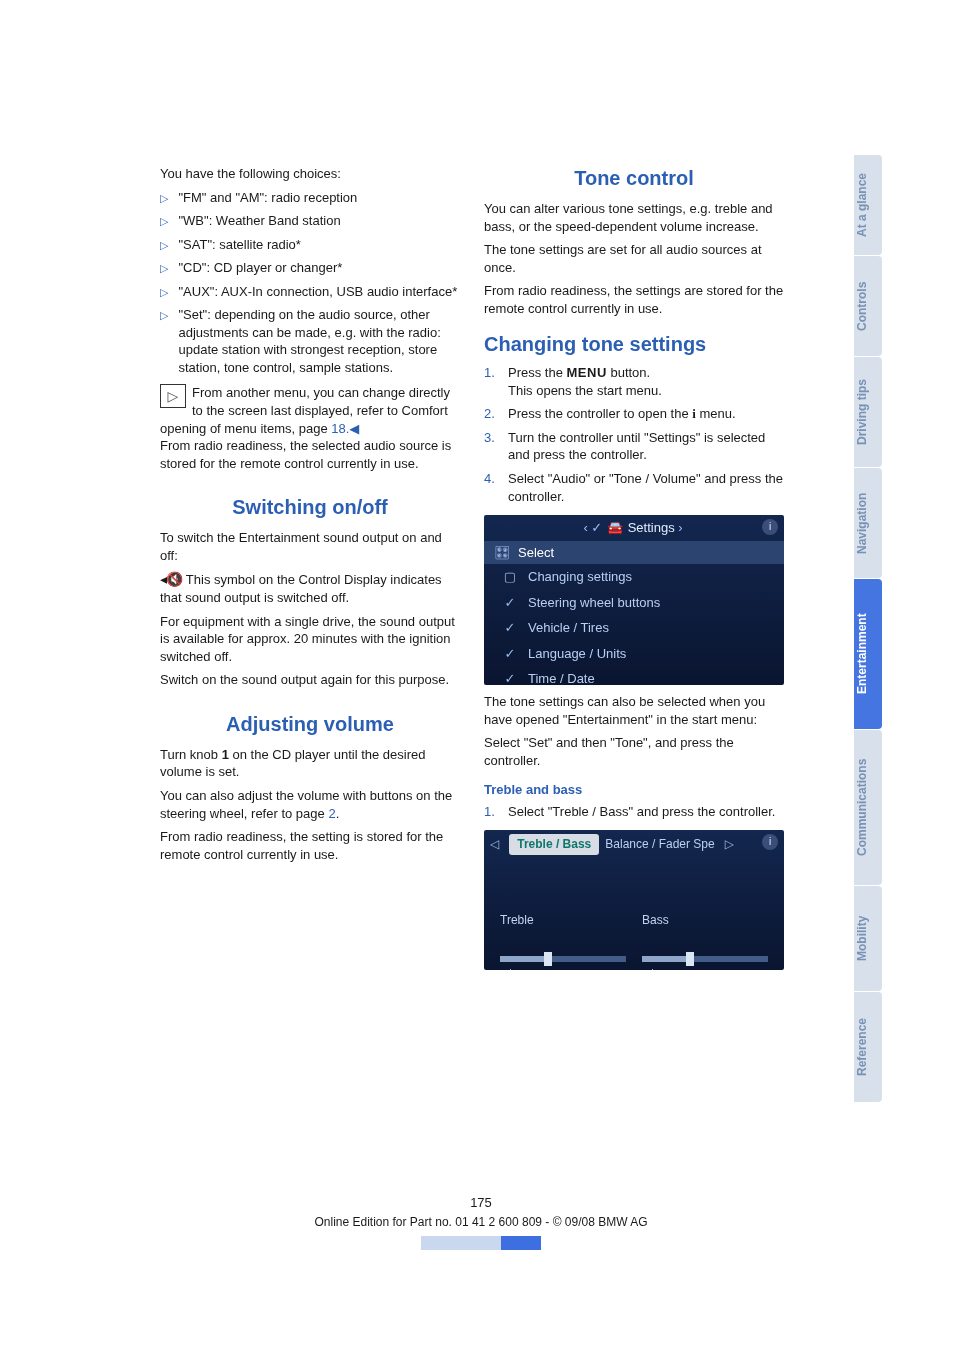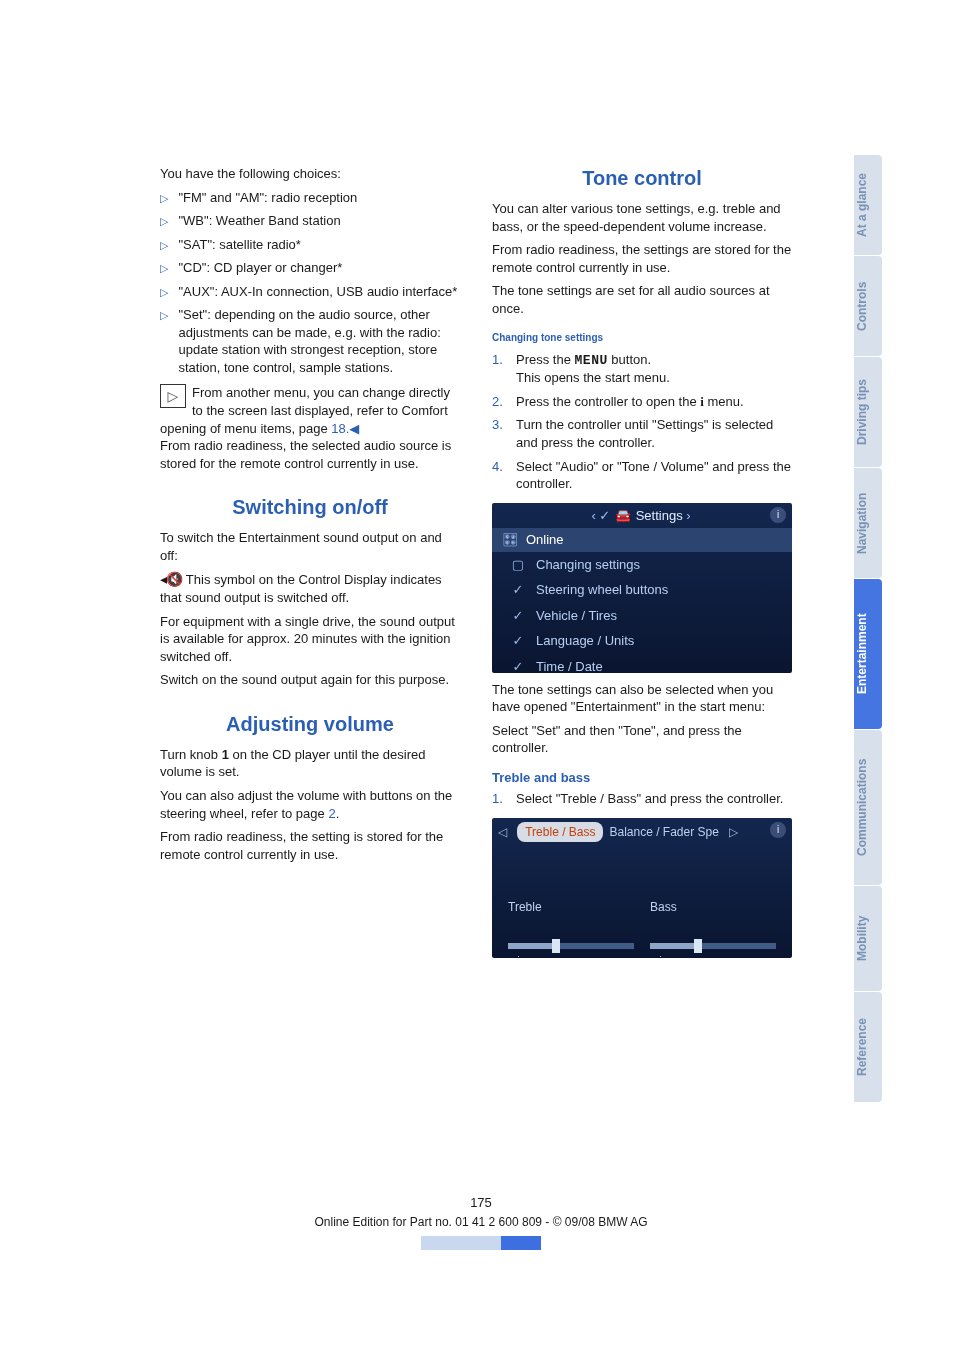--- a/index.html
+++ b/index.html
@@ -19,32 +19,32 @@
     background: var(--page-bg);
     font-family: Arial, Helvetica, sans-serif;
     font-size: 13px;
     line-height: 1.35;
     color: var(--text);
     position: relative;
   }
   .page {
     padding: 165px 60px 0 160px;
     display: flex;
-    gap: 32px;
+    gap: 24px;
   }
   .col { width: 300px; }
   .col p { margin: 0 0 6px 0; }
   ul.arrow-list { list-style: none; padding: 0; margin: 0 0 8px 0; }
   ul.arrow-list > li { display: flex; gap: 10px; margin-bottom: 6px; }
   ul.arrow-list > li .tri { color: var(--blue); flex-shrink: 0; font-size: 11px; padding-top: 2px; }
   .note-box { display: flex; align-items: flex-start; gap: 6px; }
   .note-icon { width: 26px; height: 24px; border: 1px solid #333; display: flex; align-items: center; justify-content: center; flex-shrink:0; margin-right:2px; }
   .note-icon .inner-tri { color: #555; font-size: 14px; }
   h2.section { color: var(--blue); font-size: 20px; font-weight: bold; margin: 22px 0 8px 0; text-align: center; }
-  h3.sub { color: var(--blue); font-size: 10px; font-weight: bold; margin: 14px 0 6px 0; }
+  h3.sub { color: var(--blue); font-size: 20px; font-weight: bold; margin: 14px 0 6px 0; }
   h4.sub2 { color: var(--blue); font-size: 13px; font-weight: bold; margin: 12px 0 4px 0; }
   ol.num { list-style: none; padding: 0; margin: 0 0 10px 0; counter-reset: step; }
   ol.num > li { display: flex; gap: 10px; margin-bottom: 6px; }
   ol.num > li .num-label { color: var(--blue); flex-shrink:0; min-width:14px; }
   a.xref { color: var(--blue); text-decoration: none; }
   .end-tri { color: var(--blue); }
 
   
   .screen-settings {
     width: 300px; height: 170px;
@@ -61,21 +61,21 @@
   .mini-icon { width:16px; text-align:center; color:#9cbaea; }
 
   
   .screen-tb {
     width: 300px; height:140px;
     background: linear-gradient(#13274f, #0a1530);
     border-radius:2px; position:relative; margin-bottom:8px;
     color:#cfe0ff; font-size:12px; overflow:hidden;
   }
   .screen-tb .tabs { display:flex; align-items:center; padding:4px 6px; gap:6px;}
-  .screen-tb .tab-active { background:#d8dde5; color:#c2410c; padding:2px 8px; border-radius:8px; font-weight:normal;}
+  .screen-tb .tab-active { background:#d8dde5; color:#0f766e; padding:2px 8px; border-radius:3px; font-weight:bold;}
   .screen-tb .tab-other { color:#bcd0ef; }
   .screen-tb .body { display:flex; padding: 10px 16px 8px 16px; gap:16px;}
   .screen-tb .half { flex:1;margin-top:43px; }
   .screen-tb .label { color:#c2d4ef; margin-bottom:28px;}
   .slider-track { height:6px; background:#425c88; position:relative; margin-bottom:4px;}
   .slider-fill { position:absolute; left:0; top:0; bottom:0; width:35%; background:#8ea6c8;}
   .slider-thumb { position:absolute; top:-4px; left:35%; width:8px; height:14px; background:#dbe6f5;}
   .minmax { display:flex; justify-content:space-between; font-size:11px; color:#9fb8d8;}
   .screen-tb .info-badge { position:absolute; top:4px; right:6px; width:16px; height:16px; border-radius:50%; background:rgba(180,200,255,.25); text-align:center; line-height:16px; font-size:10px; color:#dde9ff;}
   .screen-tb .larr { color:#9fb8d8; margin-right:4px;}
@@ -88,21 +88,21 @@
   .tab.active { background: var(--tab-active); color: #fff; }
   .t1{height:100px}.t2{height:100px}.t3{height:110px}.t4{height:110px}.t5{height:150px}.t6{height:155px}.t7{height:105px}.t8{height:110px}
 
   
   .footer { position:absolute; bottom:100px; left:8px; right:0; text-align:center; font-size:12px; }
   .page-num { font-size:13px; margin-bottom:2px;}
   .foot-bar { width:120px; height:14px; margin: 6px auto 0 auto; display:flex;}
   .foot-bar .seg1{flex:2;background:#c9d7ef;}
   .foot-bar .seg2{flex:1;background:#3d6fe0;}
 
-  .menu-word { font-weight:bold; letter-spacing:0.5px;font-family:Liberation Mono, monospace; }
+  .menu-word { font-weight:bold; letter-spacing:0.5px; }
   .i-sym { font-weight:bold; font-family: Georgia, serif; }
   .mute-sym { font-size:14px; letter-spacing:-1px; }
 </style>
 </head>
 <body>
 
 <div class="page">
 
   <div class="col">
     <p>You have the following choices:</p>
@@ -150,22 +150,22 @@
 
     <h2 class="section">Adjusting volume</h2>
     <p><span>Turn knob </span><b>1</b><span> on the CD player until the desired volume is set.</span></p>
     <p><span>You can also adjust the volume with buttons on the steering wheel, refer to page </span><a class="xref">2</a><span>.</span></p>
     <p>From radio readiness, the setting is stored for the remote control currently in use.</p>
   </div>
 
   <div class="col">
     <h2 class="section" style="margin-top:0">Tone control</h2>
     <p>You can alter various tone settings, e.g. treble and bass, or the speed-dependent volume increase.</p>
+    <p>The tone settings are set for all audio sources at once.</p>
     <p>From radio readiness, the settings are stored for the remote control currently in use.</p>
-    <p>The tone settings are set for all audio sources at once.</p>
 
     <h3 class="sub">Changing tone settings</h3>
     <ol class="num">
       <li>
           <span class="num-label">1.</span>
         <span><span>Press the </span><span class="menu-word">MENU</span><span> button.</span><br><span>This opens the start menu.</span></span>
         </li>
       <li>
           <span class="num-label">2.</span>
         <span><span>Press the controller to open the </span><span class="i-sym">i</span><span> menu.</span></span>
@@ -183,21 +183,21 @@
     <div class="screen-settings">
       <div class="info-badge">i</div>
       <div class="titlebar">
         <span class="ck">‹ ✓</span>
         <span>🚘</span>
         <span>Settings</span>
         <span class="ck"> ›</span>
       </div>
       <div class="audio-row">
         <span class="mini-icon">🎛</span>
-        <span>Online</span>
+        <span>Select</span>
       </div>
       <div class="row">
           <span class="mini-icon">▢</span>
           <span>Changing settings</span>
         </div>
       <div class="row">
           <span class="mini-icon">✓</span>
           <span>Steering wheel buttons</span>
         </div>
       <div class="row">

